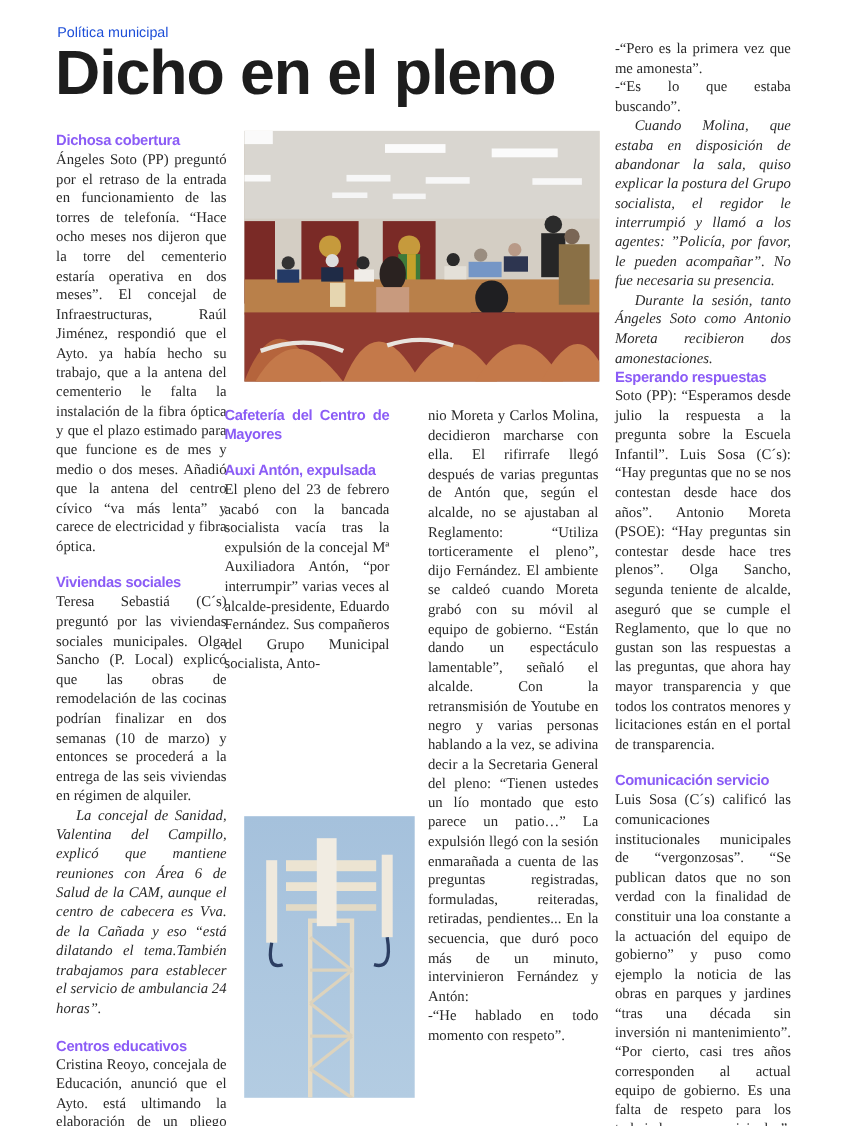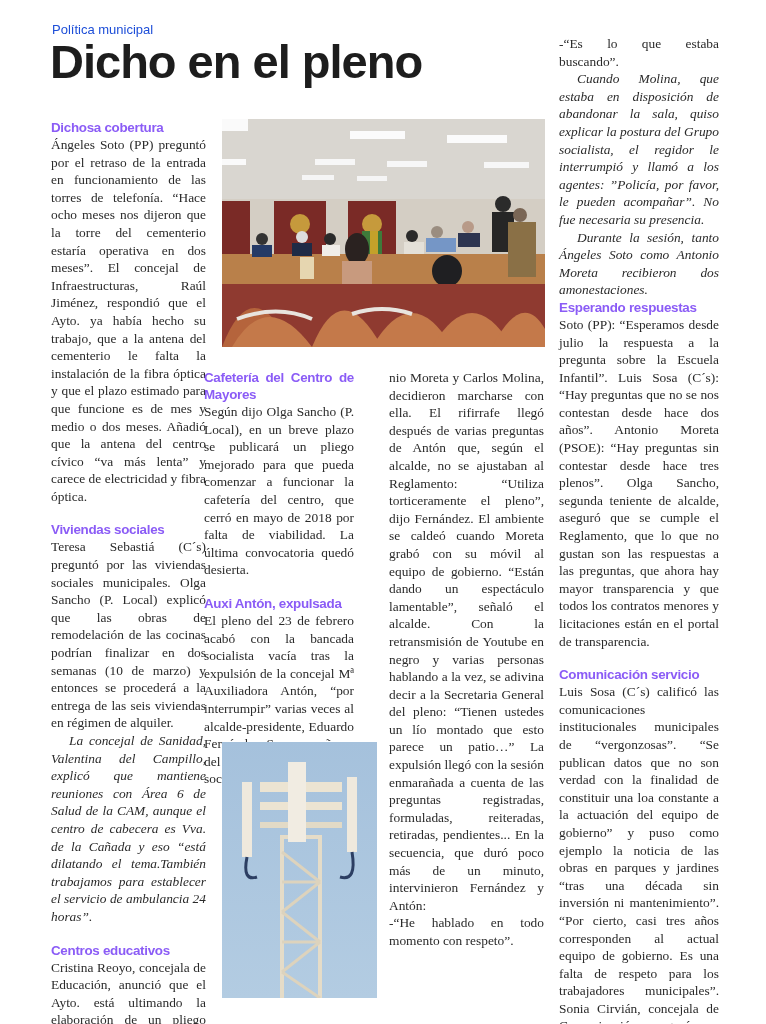--- a/index.html
+++ b/index.html
@@ -1,18 +1,18 @@
 <!DOCTYPE html>
 <html><head>
   <meta charset="utf-8">
   <style>
     html, body { margin: 0; padding: 0; background: #ffffff; }
     body { width: 766px; height: 1024px; position: relative; overflow: hidden; font-family: "Liberation Serif", serif; color: #2a2a2a; }
     .kicker { position: absolute; left: 52px; top: 22px; font-family: "Liberation Sans", sans-serif; font-size: 13px; color: #1d4ed8; }
-    .headline { position: absolute; left: 50px; top: 38px; font-family: "Liberation Sans", sans-serif; font-weight: bold; font-size: 47px; letter-spacing: -1px; color: #1d1d1d; margin: 0; line-height: 1; }
+    .headline { position: absolute; left: 50px; top: 38px; font-family: "Liberation Sans", sans-serif; font-weight: bold; font-size: 57px; letter-spacing: -1px; color: #1d1d1d; margin: 0; line-height: 1; }
     .col { position: absolute; font-size: 13.4px; line-height: 17.6px; text-align: justify; hyphens: auto; }
     .col p { margin: 0; }
     .col p.indent { text-indent: 18px; font-style: italic; }
     .col h3 { margin: 0; font-family: "Liberation Sans", sans-serif; font-weight: bold; font-size: 13.4px; line-height: 17px; color: #8b5cf6; letter-spacing: -0.3px; }
     .col h3.gap { margin-top: 16px; }
     .col1 { left: 51px; top: 119px; width: 155px; }
     .col2 { left: 204px; top: 369px; width: 150px; }
     .col3 { left: 389px; top: 369px; width: 155px; }
     .col4 { left: 559px; top: 35px; width: 160px; }
     .photo { position: absolute; overflow: hidden; }
@@ -84,21 +84,20 @@
     <path d="M150 228 Q 190 160 230 228 Z" fill="#c4794a"></path>
     <path d="M210 228 Q 250 160 290 228 Z" fill="#c4794a"></path>
     <path d="M270 228 Q 300 170 323 210 L 323 228 Z" fill="#c4794a"></path>
     <path d="M15 200 Q 55 185 90 200" stroke="#e8e4de" stroke-width="4" fill="none"></path>
     <path d="M130 195 Q 160 185 190 195" stroke="#e8e4de" stroke-width="4" fill="none"></path>
   </svg>
 </div>
 
 <div class="col col2">
   <h3>Cafetería del Centro de Mayores</h3>
-  <p>Según dijo Olga Sancho (P. Local), en un breve plazo se publicará un pliego mejorado para que pueda comenzar a funcionar la cafetería del centro, que cerró en mayo de 2018 por falta de viabilidad. La última convocatoria quedó desierta.</p>
   <h3 class="gap">Auxi Antón, expulsada</h3>
   <p>El pleno del 23 de febrero acabó con la bancada socialista vacía tras la expulsión de la concejal Mª Auxiliadora Antón, “por interrumpir” varias veces al alcalde-presidente, Eduardo Fernández. Sus compañeros del Grupo Municipal socialista, Anto-</p>
 </div>
 
 <div class="photo photo-tower">
   <svg width="155" height="256" viewBox="0 0 155 256">
     <rect x="60" y="95" width="38" height="165" fill="none" stroke="#e5dcc8" stroke-width="4"></rect>
     <g stroke="#ddd3bd" stroke-width="3">
       <line x1="60" y1="110" x2="98" y2="140"></line>
         <line x1="98" y1="140" x2="60" y2="170"></line>
@@ -119,20 +118,21 @@
   </svg>
 </div>
 
 <div class="col col3">
   <p>nio Moreta y Carlos Molina, decidieron marcharse con ella. El rifirrafe llegó después de varias preguntas de Antón que, según el alcalde, no se ajustaban al Reglamento: “Utiliza torticeramente el pleno”, dijo Fernández. El ambiente se caldeó cuando Moreta grabó con su móvil al equipo de gobierno. “Están dando un espectáculo lamentable”, señaló el alcalde. Con la retransmisión de Youtube en negro y varias personas hablando a la vez, se adivina decir a la Secretaria General del pleno: “Tienen ustedes un lío montado que esto parece un patio…” La expulsión llegó con la sesión enmarañada a cuenta de las preguntas registradas, formuladas, reiteradas, retiradas, pendientes... En la secuencia, que duró poco más de un minuto, intervinieron Fernández y Antón:</p>
   <p>-“He hablado en todo momento con respeto”.</p>
 
 </div>
 
 <div class="col col4">
+  <p>-“Pero es la primera vez que me amonesta”.</p>
   <p>-“Es lo que estaba buscando”.</p>
   <p class="indent">Cuando Molina, que estaba en disposición de abandonar la sala, quiso explicar la postura del Grupo socialista, el regidor le interrumpió y llamó a los agentes: ”Policía, por favor, le pueden acompañar”. No fue necesaria su presencia.</p>
   <p class="indent">Durante la sesión, tanto Ángeles Soto como Antonio Moreta recibieron dos amonestaciones.</p>
   <h3>Esperando respuestas</h3>
   <p>Soto (PP): “Esperamos desde julio la respuesta a la pregunta sobre la Escuela Infantil”. Luis Sosa (C´s): “Hay preguntas que no se nos contestan desde hace dos años”. Antonio Moreta (PSOE): “Hay preguntas sin contestar desde hace tres plenos”. Olga Sancho, segunda teniente de alcalde, aseguró que se cumple el Reglamento, que lo que no gustan son las respuestas a las preguntas, que ahora hay mayor transparencia y que todos los contratos menores y licitaciones están en el portal de transparencia.</p>
   <h3 class="gap">Comunicación servicio</h3>
   <p>Luis Sosa (C´s) calificó las comunicaciones institucionales municipales de “vergonzosas”. “Se publican datos que no son verdad con la finalidad de constituir una loa constante a la actuación del equipo de gobierno” y puso como ejemplo la noticia de las obras en parques y jardines “tras una década sin inversión ni mantenimiento”. “Por cierto, casi tres años corresponden al actual equipo de gobierno. Es una falta de respeto para los trabajadores municipales”. Sonia Cirvián, concejala de Comunicación, aseguró que todo lo que se publica es cierto.</p>
 </div>
 
 </body></html>

